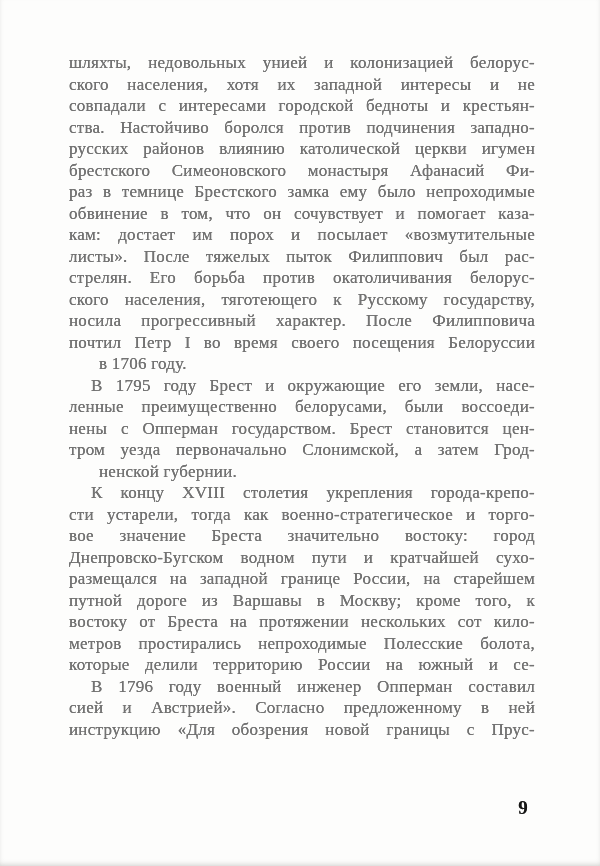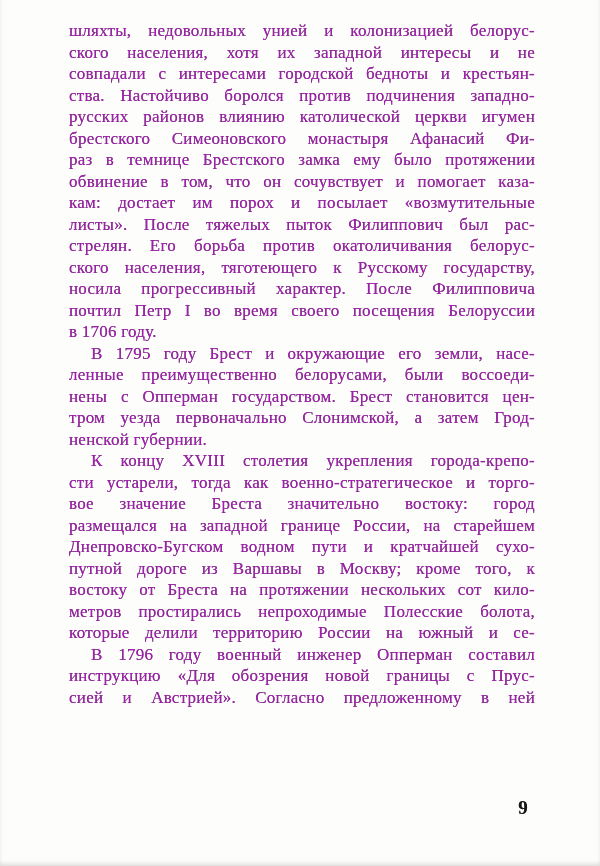--- a/index.html
+++ b/index.html
@@ -16,40 +16,41 @@
     position: relative;
     width: 600px;
     height: 866px;
     background: #fdfdfc;
     overflow: hidden;
     box-shadow: inset 0 -3px 6px -3px rgba(120,120,115,0.45);
   }
   .text-block {
     position: absolute;
     left: 69px;
-    top: 20px;
+    top: 52px;
     width: 466px;
-    color: #a21caf;
+    color: #737373;
   }
   .line {
     font-size: 17px;
     line-height: 21.5px;
     height: 21.5px;
     overflow: hidden;
     text-align: justify;
     text-align-last: justify;
     letter-spacing: 0.25px;
     text-shadow: 0 0 0.5px rgba(20,20,20,0.65);
     white-space: normal;
   }
   .line.indent {
     text-indent: 22px;
   }
   .line.end {
     text-align-last: left;
+    margin-left: 30px;
   }
   .page-number {
     position: absolute;
     left: 508px;
     top: 797px;
     width: 30px;
     text-align: center;
     font-size: 19px;
     font-weight: bold;
     color: #161615;
@@ -60,41 +61,41 @@
 <body>
 
 <div class="page">
   <main class="text-block">
       <div class="line">шляхты, недовольных унией и колонизацией белорус-</div>
       <div class="line">ского населения, хотя их западной интересы и не</div>
       <div class="line">совпадали с интересами городской бедноты и крестьян-</div>
       <div class="line">ства. Настойчиво боролся против подчинения западно-</div>
       <div class="line">русских районов влиянию католической церкви игумен</div>
       <div class="line">брестского Симеоновского монастыря Афанасий Фи-</div>
-      <div class="line">раз в темнице Брестского замка ему было протяжении</div>
+      <div class="line">раз в темнице Брестского замка ему было непроходимые</div>
       <div class="line">обвинение в том, что он сочувствует и помогает каза-</div>
       <div class="line">кам: достает им порох и посылает «возмутительные</div>
       <div class="line">листы». После тяжелых пыток Филиппович был рас-</div>
       <div class="line">стрелян. Его борьба против окатоличивания белорус-</div>
       <div class="line">ского населения, тяготеющего к Русскому государству,</div>
       <div class="line">носила прогрессивный характер. После Филипповича</div>
       <div class="line">почтил Петр I во время своего посещения Белоруссии</div>
       <div class="line end">в 1706 году.</div>
       <div class="line indent">В 1795 году Брест и окружающие его земли, насе-</div>
       <div class="line">ленные преимущественно белорусами, были воссоеди-</div>
       <div class="line">нены с Опперман государством. Брест становится цен-</div>
       <div class="line">тром уезда первоначально Слонимской, а затем Грод-</div>
       <div class="line end">ненской губернии.</div>
       <div class="line indent">К концу XVIII столетия укрепления города-крепо-</div>
       <div class="line">сти устарели, тогда как военно-стратегическое и торго-</div>
       <div class="line">вое значение Бреста значительно востоку: город</div>
+      <div class="line">Днепровско-Бугском водном пути и кратчайшей сухо-</div>
       <div class="line">размещался на западной границе России, на старейшем</div>
-      <div class="line">Днепровско-Бугском водном пути и кратчайшей сухо-</div>
       <div class="line">путной дороге из Варшавы в Москву; кроме того, к</div>
       <div class="line">востоку от Бреста на протяжении нескольких сот кило-</div>
       <div class="line">метров простирались непроходимые Полесские болота,</div>
       <div class="line">которые делили территорию России на южный и се-</div>
       <div class="line indent">В 1796 году военный инженер Опперман составил</div>
+      <div class="line">сией и Австрией». Согласно предложенному в ней</div>
       <div class="line">инструкцию «Для обозрения новой границы с Прус-</div>
-      <div class="line">сией и Австрией». Согласно предложенному в ней</div>
     </main>
   <div class="page-number">9</div>
 </div>
 
 </body></html>

